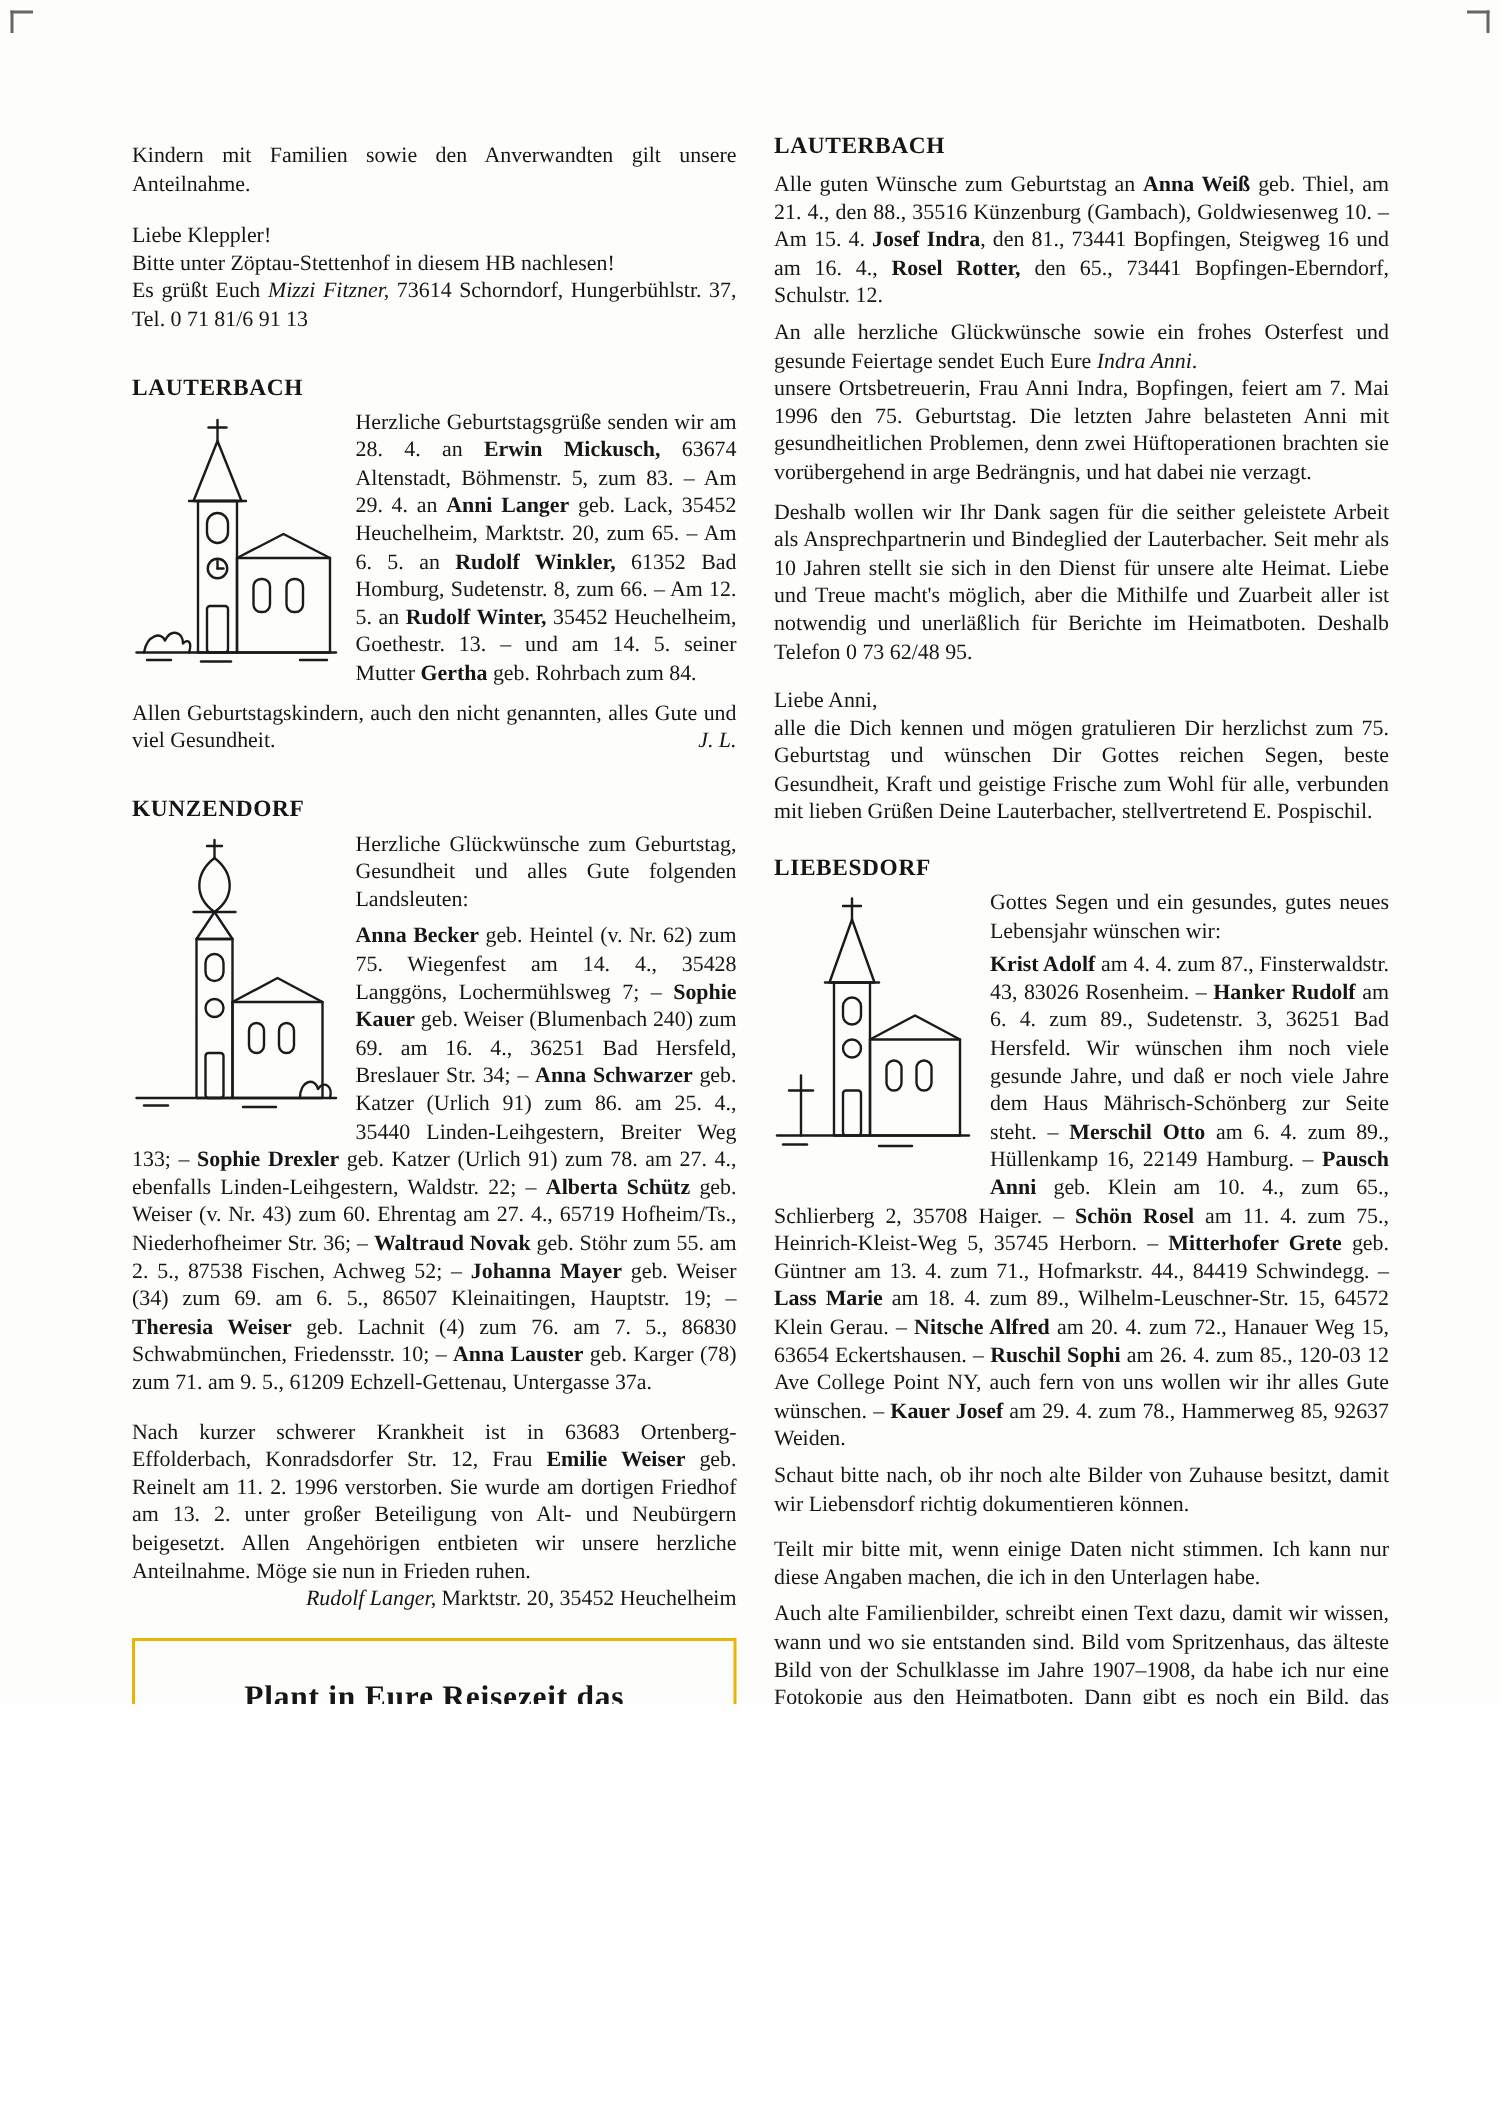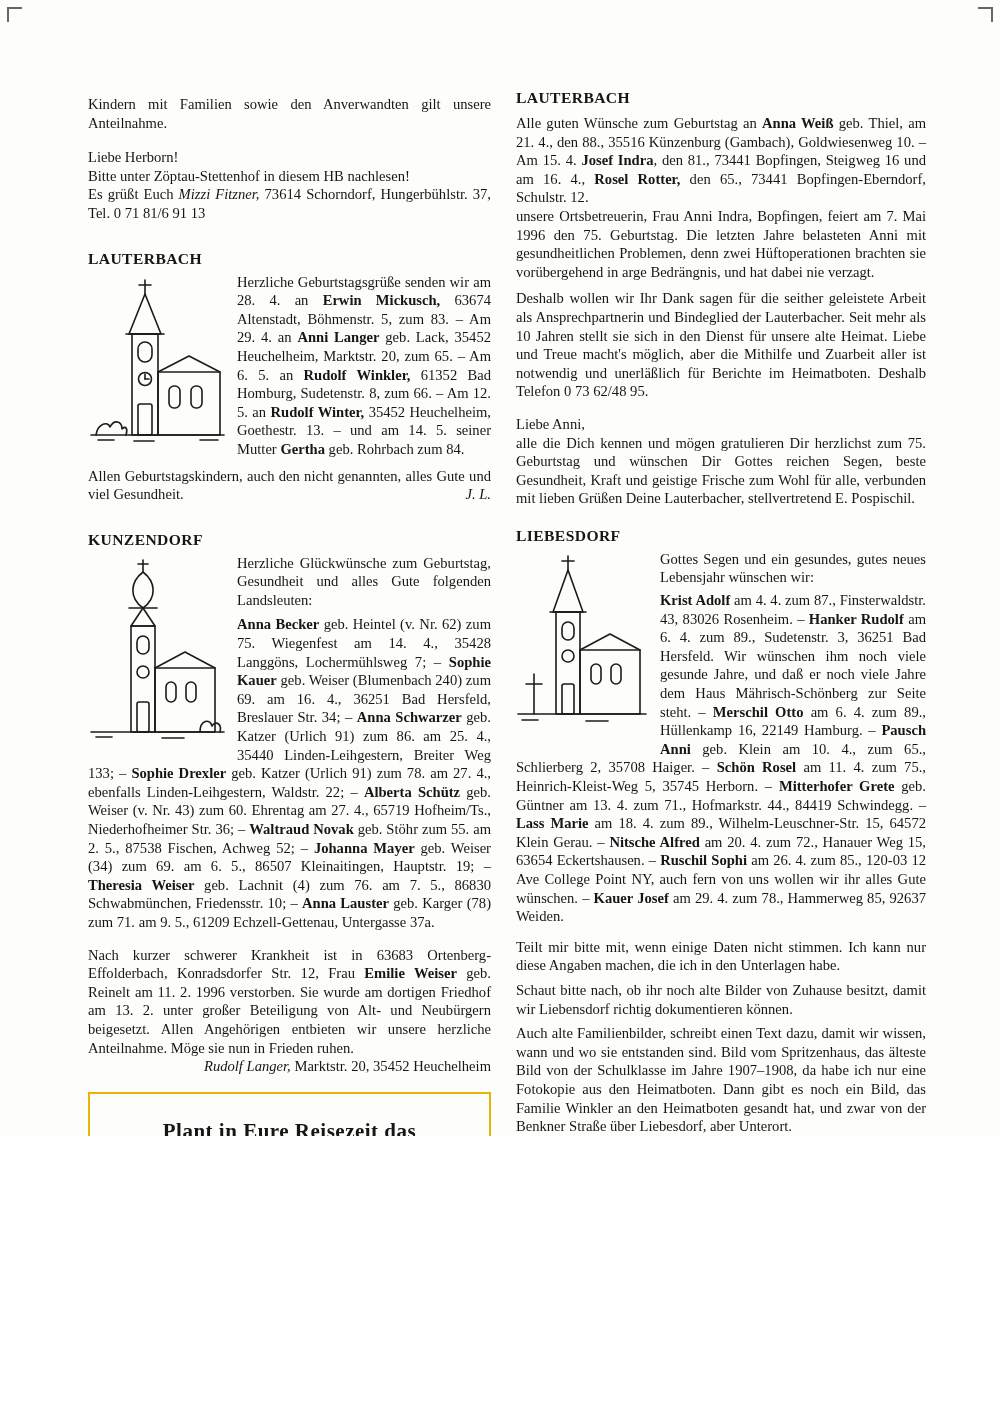--- a/index.html
+++ b/index.html
@@ -65,21 +65,21 @@
 <div class="page">
 
   <div class="crop-mark crop-tl"></div>
   <div class="crop-mark crop-tr"></div>
 
   <div class="col col-left">
 
     <p class="para">Kindern mit Familien sowie den Anverwandten gilt unsere Anteilnahme.</p>
 
     <div>
-      <p class="para mt16">Liebe Herborn!</p>
+      <p class="para mt16">Liebe Kleppler!</p>
       <p class="para">Bitte unter Zöptau-Stettenhof in diesem HB nachlesen!</p>
       <p class="para"><span>Es grüßt Euch </span><span style="font-style: italic;">Mizzi Fitzner,</span><span> 73614 Schorndorf, Hungerbühlstr. 37, Tel. 0 71 81/6 91 13</span></p>
     </div>
 
     <section>
       <h2 class="sec-head mt26 mb4">LAUTERBACH</h2>
       <div class="church-float">
         <svg width="139" height="186" viewBox="0 0 139 186" aria-hidden="true">
           <g fill="none" stroke="#1b1b1b" stroke-width="1.6" stroke-linecap="round" stroke-linejoin="round">
             <line x1="57" y1="5" x2="57" y2="19"></line>
@@ -150,20 +150,21 @@
       <div class="box-l5">in Bad Hersfeld ein!</div>
     </div>
 
   </div>
 
   <div class="col col-right">
 
     <section>
       <h2 class="sec-head mb6">LAUTERBACH</h2>
       <p class="para"><span>Alle guten Wünsche zum Geburtstag an </span><span style="font-weight: bold;">Anna Weiß</span><span> geb. Thiel, am 21. 4., den 88., 35516 Künzenburg (Gambach), Goldwiesenweg 10. – Am 15. 4. </span><span style="font-weight: bold;">Josef Indra</span><span>, den 81., 73441 Bopfingen, Steigweg 16 und am 16. 4., </span><span style="font-weight: bold;">Rosel Rotter,</span><span> den 65., 73441 Bopfingen-Eberndorf, Schulstr. 12.</span></p>
+      <p class="para mt6"><span>An alle herzliche Glückwünsche sowie ein frohes Osterfest und gesunde Feiertage sendet Euch Eure </span><span style="font-style: italic;">Indra Anni</span><span>.</span></p>
       <p class="para">unsere Ortsbetreuerin, Frau Anni Indra, Bopfingen, feiert am 7. Mai 1996 den 75. Geburtstag. Die letzten Jahre belasteten Anni mit gesundheitlichen Problemen, denn zwei Hüftoperationen brachten sie vorübergehend in arge Bedrängnis, und hat dabei nie verzagt.</p>
       <p class="para mt8">Deshalb wollen wir Ihr Dank sagen für die seither geleistete Arbeit als Ansprechpartnerin und Bindeglied der Lauterbacher. Seit mehr als 10 Jahren stellt sie sich in den Dienst für unsere alte Heimat. Liebe und Treue macht's möglich, aber die Mithilfe und Zuarbeit aller ist notwendig und unerläßlich für Berichte im Heimatboten. Deshalb Telefon 0 73 62/48 95.</p>
       <p class="para mt14">Liebe Anni,</p>
       <p class="para">alle die Dich kennen und mögen gratulieren Dir herzlichst zum 75. Geburtstag und wünschen Dir Gottes reichen Segen, beste Gesundheit, Kraft und geistige Frische zum Wohl für alle, verbunden mit lieben Grüßen Deine Lauterbacher, stellvertretend E. Pospischil.</p>
     </section>
 
     <section>
       <h2 class="sec-head mt18 mb4">LIEBESDORF</h2>
       <div class="church-float">
         <svg width="134" height="192" viewBox="0 0 134 192" aria-hidden="true">
@@ -183,22 +184,22 @@
             <line x1="18" y1="122" x2="18" y2="162"></line>
               <line x1="10" y1="132" x2="26" y2="132"></line>
             <line x1="2" y1="162" x2="130" y2="162"></line>
             <line x1="6" y1="168" x2="22" y2="168"></line>
               <line x1="70" y1="169" x2="92" y2="169"></line>
           </g>
         </svg>
       </div>
       <p class="para">Gottes Segen und ein gesundes, gutes neues Lebensjahr wünschen wir:</p>
       <p class="para mt4"><span style="font-weight: bold;">Krist Adolf</span><span> am 4. 4. zum 87., Finsterwaldstr. 43, 83026 Rosenheim. – </span><span style="font-weight: bold;">Hanker Rudolf</span><span> am 6. 4. zum 89., Sudetenstr. 3, 36251 Bad Hersfeld. Wir wünschen ihm noch viele gesunde Jahre, und daß er noch viele Jahre dem Haus Mährisch-Schönberg zur Seite steht. – </span><span style="font-weight: bold;">Merschil Otto</span><span> am 6. 4. zum 89., Hüllenkamp 16, 22149 Hamburg. – </span><span style="font-weight: bold;">Pausch Anni</span><span> geb. Klein am 10. 4., zum 65., Schlierberg 2, 35708 Haiger. – </span><span style="font-weight: bold;">Schön Rosel</span><span> am 11. 4. zum 75., Heinrich-Kleist-Weg 5, 35745 Herborn. – </span><span style="font-weight: bold;">Mitterhofer Grete</span><span> geb. Güntner am 13. 4. zum 71., Hofmarkstr. 44., 84419 Schwindegg. – </span><span style="font-weight: bold;">Lass Marie</span><span> am 18. 4. zum 89., Wilhelm-Leuschner-Str. 15, 64572 Klein Gerau. – </span><span style="font-weight: bold;">Nitsche Alfred</span><span> am 20. 4. zum 72., Hanauer Weg 15, 63654 Eckertshausen. – </span><span style="font-weight: bold;">Ruschil Sophi</span><span> am 26. 4. zum 85., 120-03 12 Ave College Point NY, auch fern von uns wollen wir ihr alles Gute wünschen. – </span><span style="font-weight: bold;">Kauer Josef</span><span> am 29. 4. zum 78., Hammerweg 85, 92637 Weiden.</span></p>
+      <p class="para mt6">Schaut bitte nach, ob ihr noch alte Bilder von Zuhause besitzt, damit wir Liebensdorf richtig dokumentieren können.</p>
       <p class="para mt12">Teilt mir bitte mit, wenn einige Daten nicht stimmen. Ich kann nur diese Angaben machen, die ich in den Unterlagen habe.</p>
-      <p class="para mt6">Schaut bitte nach, ob ihr noch alte Bilder von Zuhause besitzt, damit wir Liebensdorf richtig dokumentieren können.</p>
       <p class="para mt6">Auch alte Familienbilder, schreibt einen Text dazu, damit wir wissen, wann und wo sie entstanden sind. Bild vom Spritzenhaus, das älteste Bild von der Schulklasse im Jahre 1907–1908, da habe ich nur eine Fotokopie aus den Heimatboten. Dann gibt es noch ein Bild, das Familie Winkler an den Heimatboten gesandt hat, und zwar von der Benkner Straße über Liebesdorf, aber Unterort.</p>
     </section>
 
     <section>
       <h3 class="sub-head mt14">Vor 50 Jahren</h3>
       <p class="para mt2">Die Vertreibung beginnt, am 6. April wurden die ersten Liebesdorfer vertrieben und kamen nach Büdingen/Hessen.</p>
     </section>
 
   </div>
 

